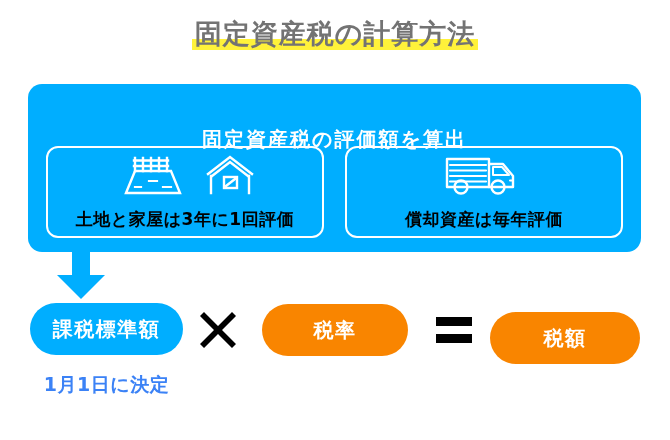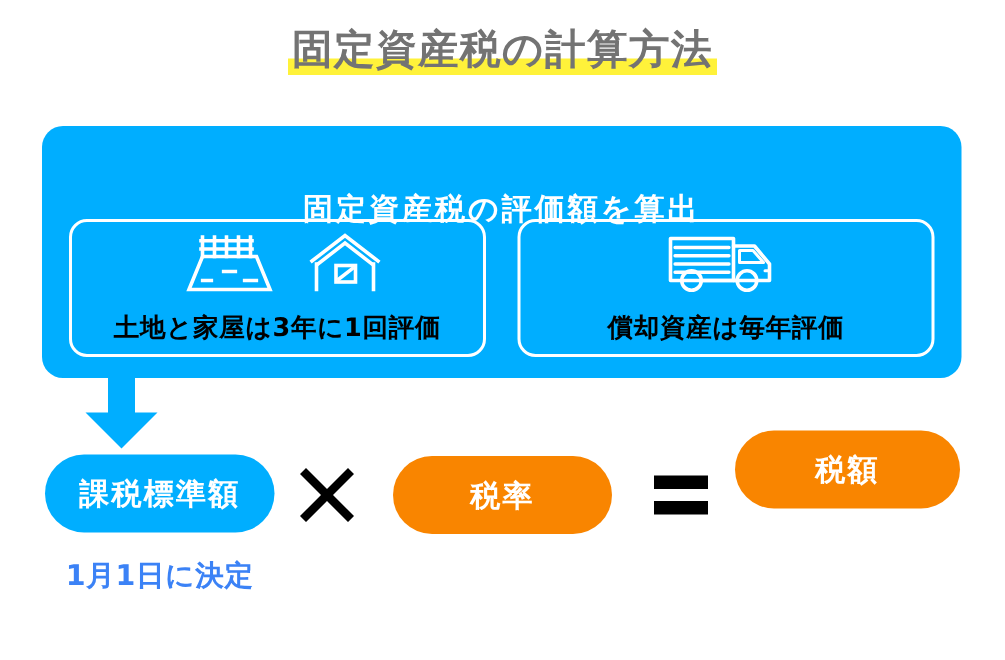--- a/index.html
+++ b/index.html
@@ -142,21 +142,21 @@
     font-size: 20px;
     font-weight: bold;
     letter-spacing: 1.5px;
     box-sizing: border-box;
   }
   .pill-blue { background: #00aeff; }
   .pill-orange { background: #f98500; }
 
   #pill-taxbase { left: 30px;  top: 303px; width: 153px; }
   #pill-taxrate { left: 262px; top: 304px; width: 146px; text-align: right; }
-  #pill-taxamount { left: 490px; top: 287px; width: 150px; align-items: center; }
+  #pill-taxamount { left: 490px; top: 312px; width: 150px; align-items: center; }
 
   .operator {
     position: absolute;
     display: flex;
     align-items: center;
     justify-content: center;
   }
   #op-times { left: 196px; top: 310px; width: 44px; height: 40px; }
   #op-equals { left: 432px; top: 312px; width: 44px; height: 36px; }
 

